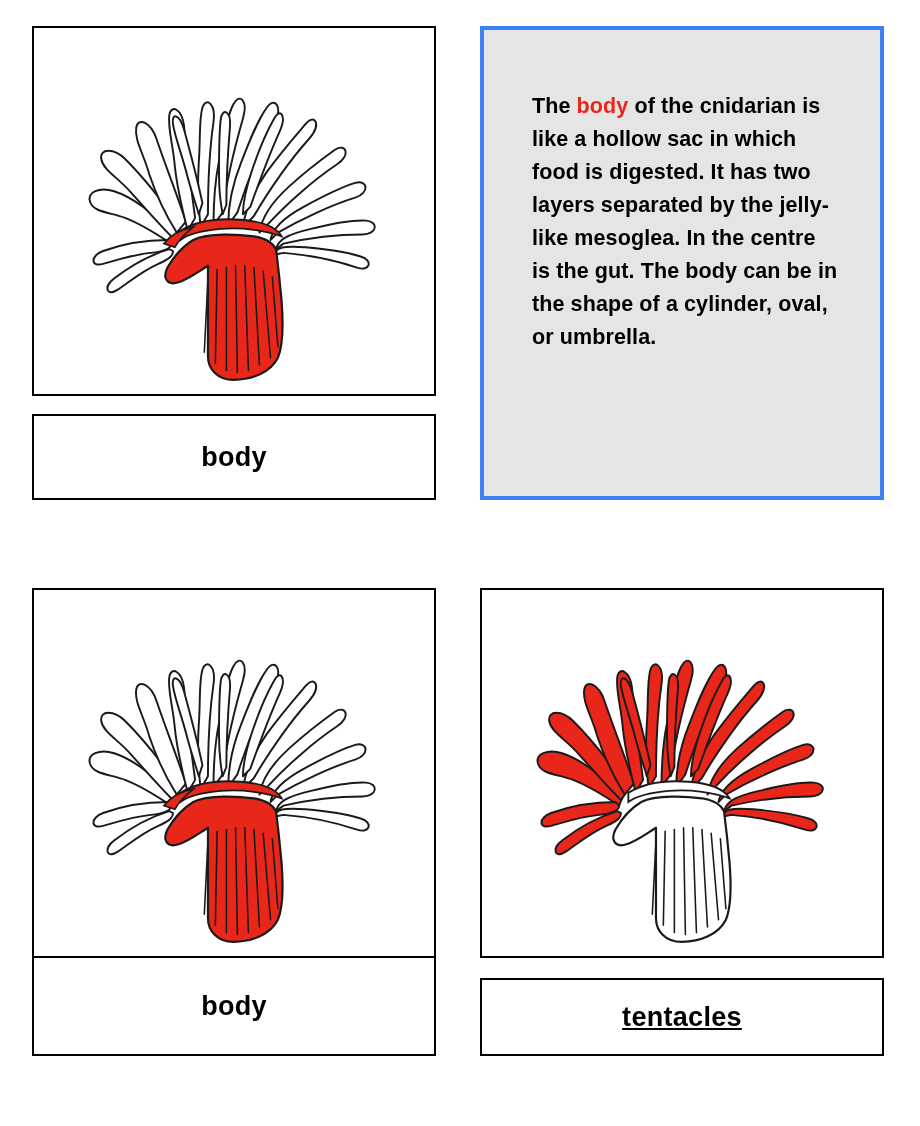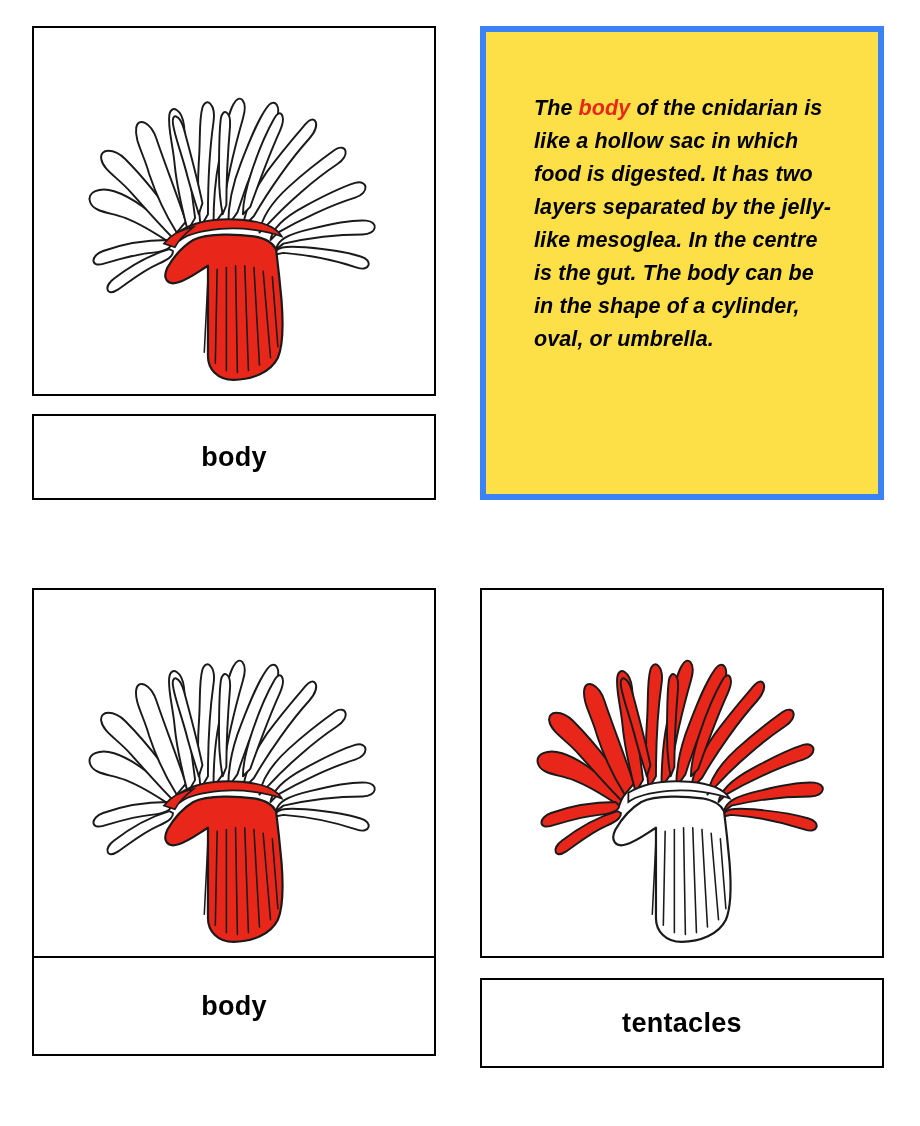--- a/index.html
+++ b/index.html
@@ -36,24 +36,23 @@
   .label-text {
     font-size: 27px;
     font-weight: bold;
     letter-spacing: 0.3px;
     color: #000000;
   }
 
   
   .def-card {
     position: absolute;
-    border: 6px solid #3b82f6;
-    background: #fde047;
+    border: 4px solid #3b82f6;
+    background: #e5e5e5;
     padding: 60px 42px 30px 48px;
-    font-style: italic;
   }
   .def-text {
     font-size: 21.5px;
     font-weight: bold;
     line-height: 33px;
     color: #000000;
     letter-spacing: 0.1px;
   }
   .def-text .hl { color: #e8271a; }
 
@@ -210,17 +209,17 @@
               <path d="M236 230 L244 324"></path>
               <path d="M246 236 L252 312"></path>
               <path d="M176 238 L172 318"></path>
             </g>
             <path d="M146 186 C162 176 186 172 212 174 C236 176 250 182 256 192 C240 186 214 182 190 184 C168 186 154 190 146 196 Z" fill="#ffffff" stroke="#1a1a1a" stroke-width="2"></path>
           </g>
         </g>
       </svg>
     </div>
   </div>
-  <div class="label-box" style="left:480px; top:978px; width:404px; height:90px;">
+  <div class="label-box" style="left:480px; top:978px; width:404px; height:78px;text-decoration:underline;">
     <span class="label-text">tentacles</span>
   </div>
 
 </div>
 
 </body></html>

